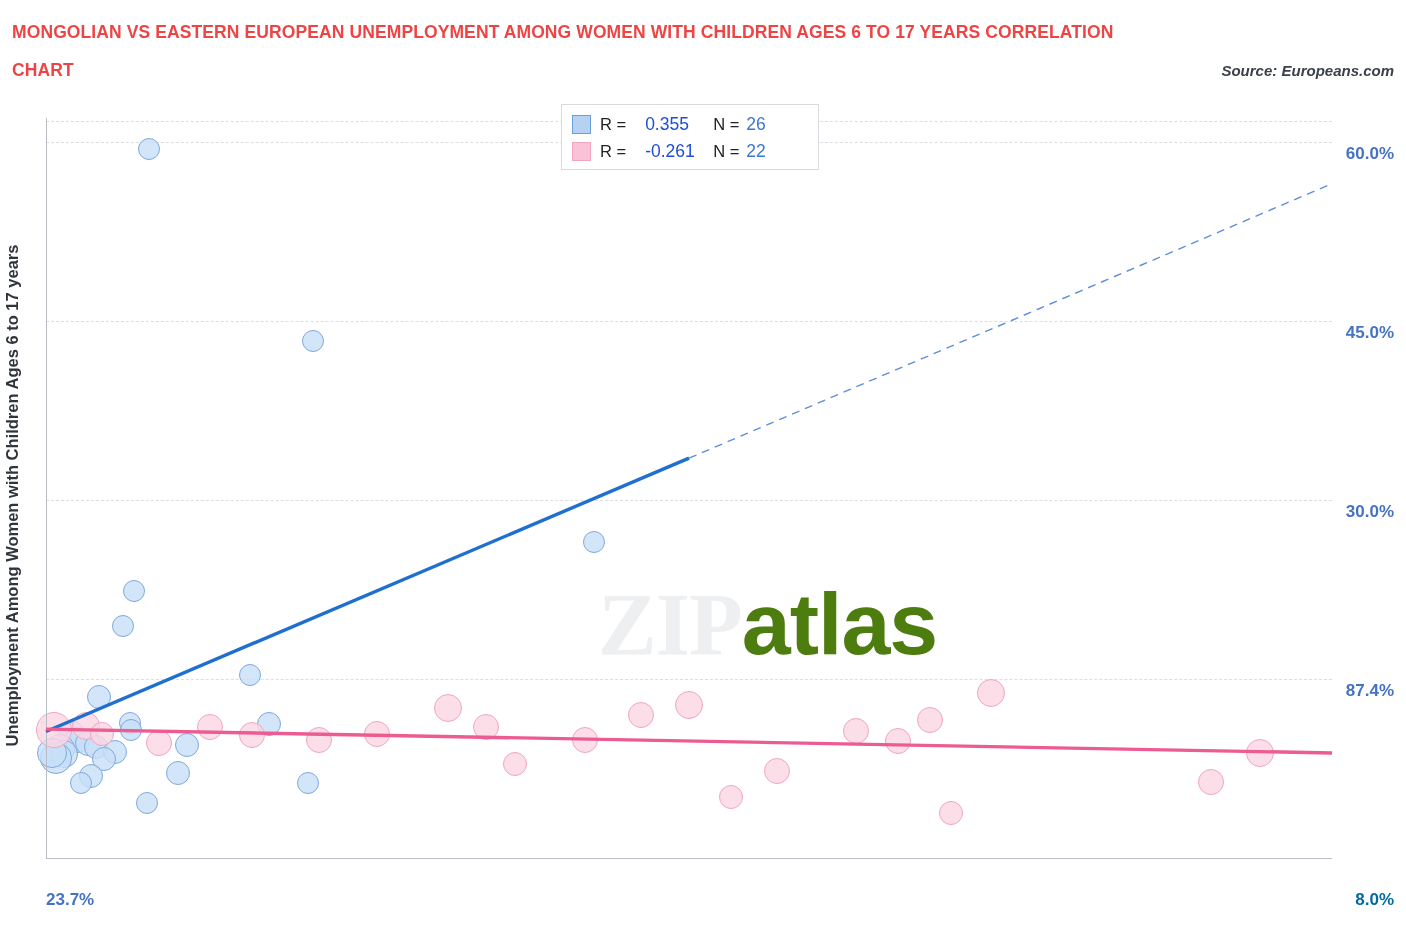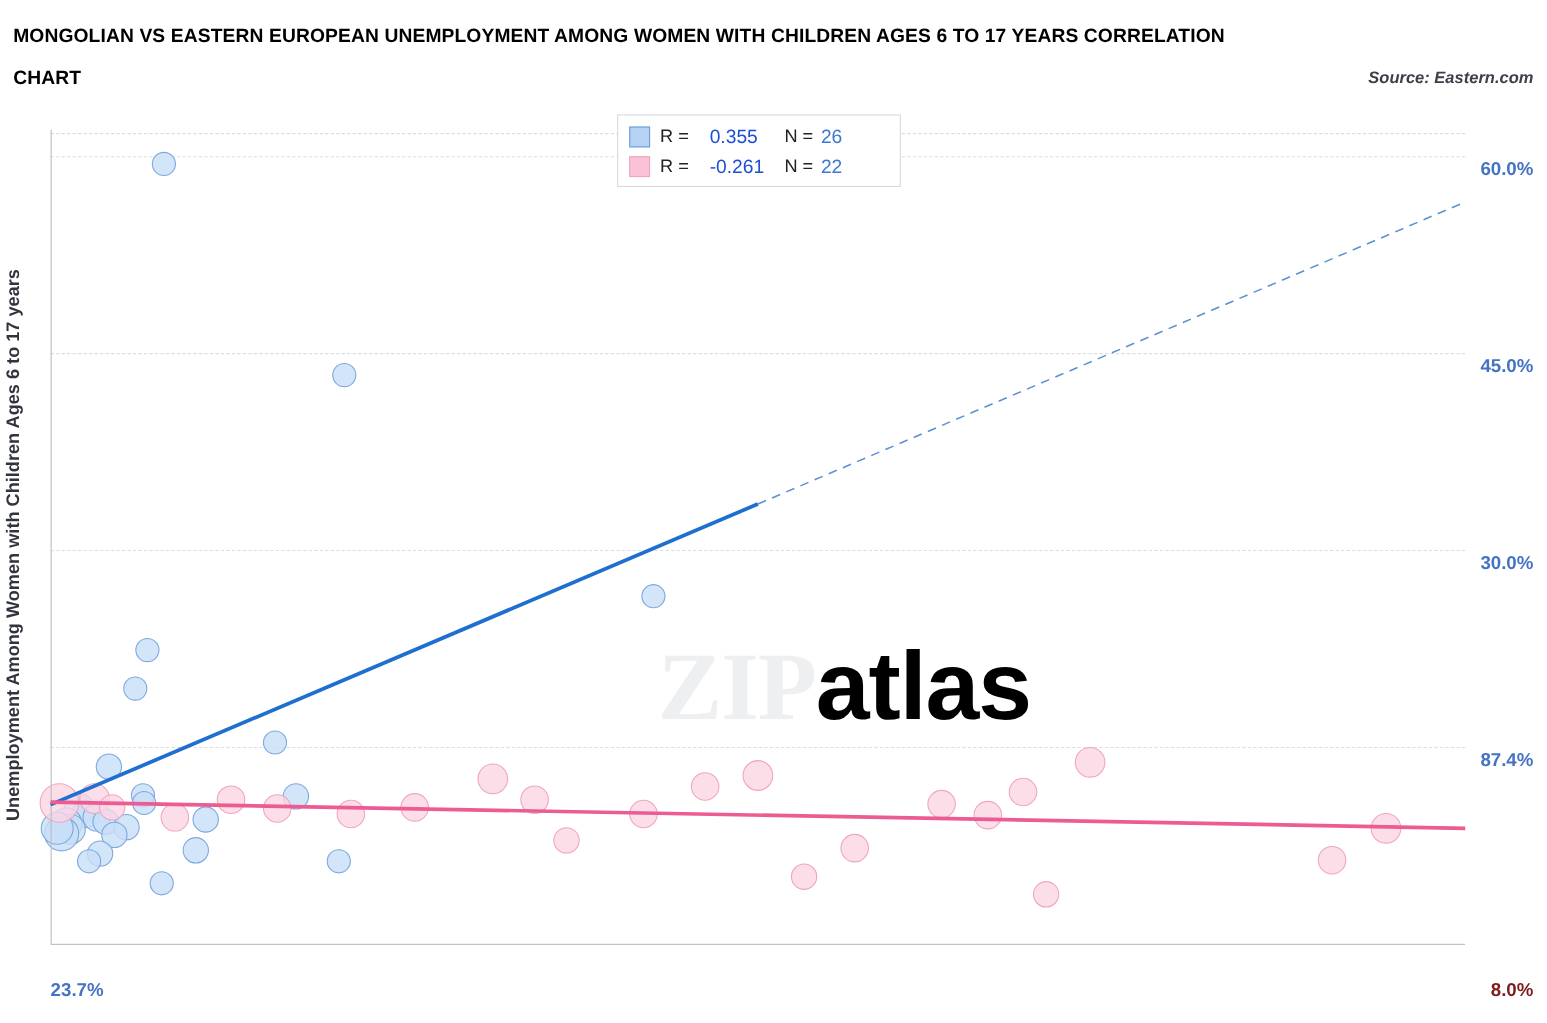--- a/index.html
+++ b/index.html
@@ -11,21 +11,21 @@
     overflow: hidden;
   }
   #root { position: relative; width: 1406px; height: 930px; background: #fff; }
 
   .title-line {
     position: absolute;
     left: 12px;
     font-size: 17.5px;
     font-weight: 600;
     letter-spacing: 0.1px;
-    color: #000000;
+    color: #ef4444;
     white-space: nowrap;
   }
   #title1 { top: 22px; }
   #title2 { top: 60px; }
 
   #source {
     position: absolute;
     right: 12px;
     top: 62px;
     font-size: 15px;
@@ -100,37 +100,37 @@
     font-size: 17px;
     font-weight: 600;
     color: #4573c4;
   }
   #x-right-label {
     position: absolute;
     right: 12px;
     top: 890px;
     font-size: 17px;
     font-weight: 600;
-    color: #7f1d1d;
+    color: #0369a1;
   }
 
   
   #watermark {
     position: absolute;
     left: 552px;
     top: 455px;
     font-size: 88px;
     font-weight: 700;
     letter-spacing: -1px;
     pointer-events: none;
     user-select: none;
     white-space: nowrap;
   }
   #watermark .zip { color: #eeeff1; font-family: "Liberation Serif", serif; }
-  #watermark .atlas { color: #000000; }
+  #watermark .atlas { color: #4d7c0f; }
 
   
   .pt {
     position: absolute;
     border-radius: 50%;
     border-style: solid;
     border-width: 1.5px;
   }
   .pt.blue {
     background: rgba(200,222,248,0.80);
@@ -205,21 +205,21 @@
   .series-sw.pink { background: #f9c5d9; border-color: #f2a4c0; }
   .series-label { font-size: 17px; color: #23262c; white-space: nowrap; }
 </style>
 </head>
 <body>
 
 <div id="root">
 
   <div class="title-line" id="title1">MONGOLIAN VS EASTERN EUROPEAN UNEMPLOYMENT AMONG WOMEN WITH CHILDREN AGES 6 TO 17 YEARS CORRELATION</div>
   <div class="title-line" id="title2">CHART</div>
-  <div id="source">Source: Eastern.com</div>
+  <div id="source">Source: Europeans.com</div>
 
   <div id="y-axis-title">
     <span>Unemployment Among Women with Children Ages 6 to 17 years</span>
   </div>
 
   <div id="plot">
     <div id="gridlines">
         <div class="gridline" style="top: 23.871px;"></div>
         <div class="gridline" style="top: 202.903px;"></div>
         <div class="gridline" style="top: 381.935px;"></div>

